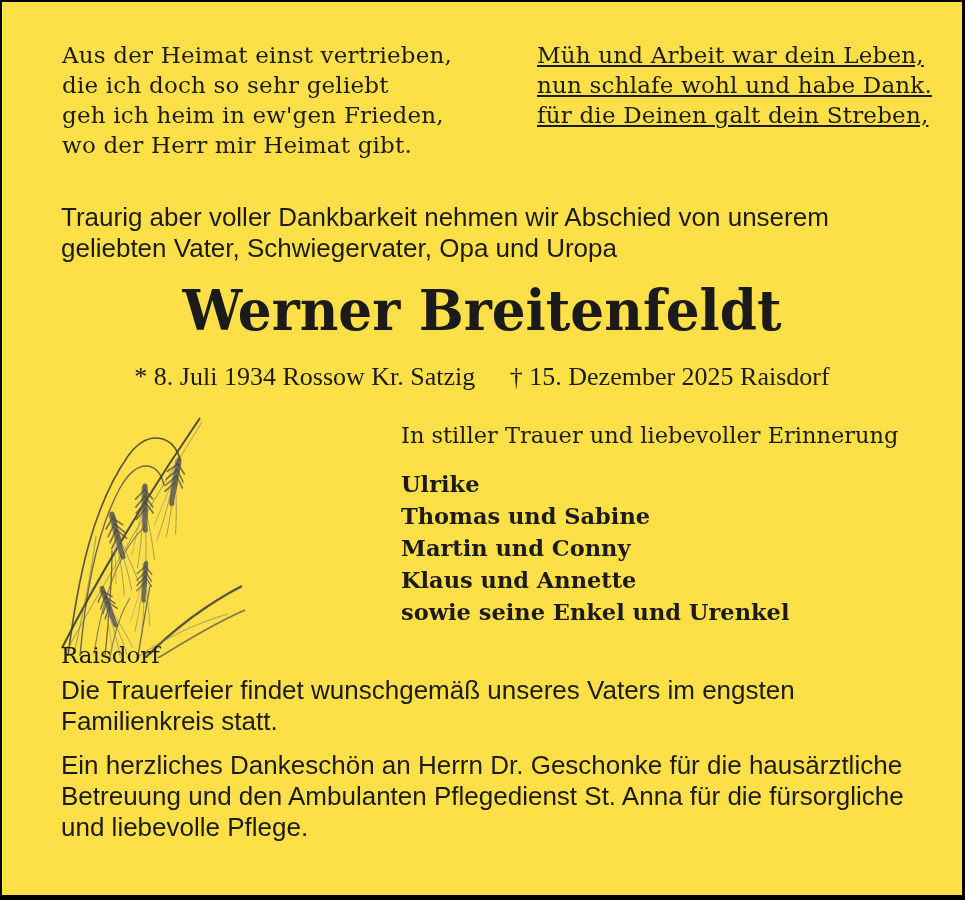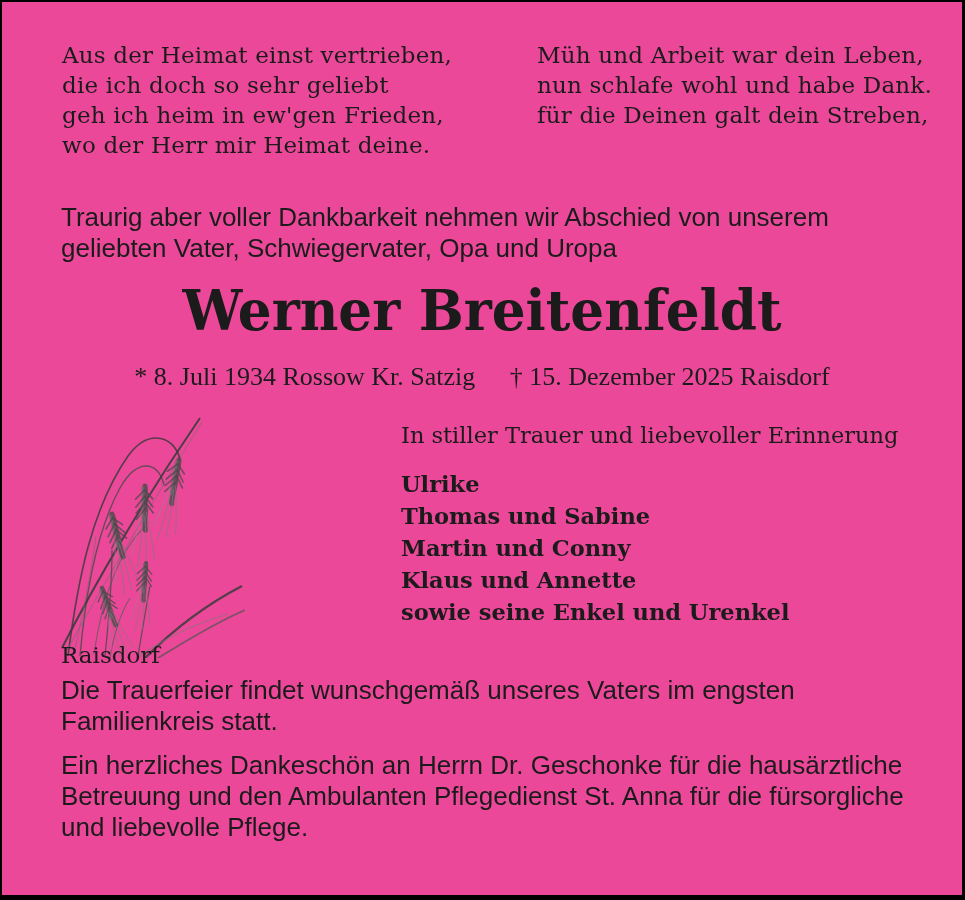--- a/index.html
+++ b/index.html
@@ -6,38 +6,38 @@
     margin: 0;
     padding: 0;
     background: #ffffff;
     font-family: "DejaVu Serif", serif;
   }
   .notice {
     position: relative;
     width: 965px;
     height: 900px;
     box-sizing: border-box;
-    background: #ec4899;
+    background: #fde047;
     border-style: solid;
     border-color: #000000;
     border-width: 2px 3px 5px 2px;
     color: #1b1b1b;
     overflow: hidden;
   }
   
   .poem {
     position: absolute;
     top: 38px;
     font-size: 23px;
     line-height: 30px;
     letter-spacing: 0.2px;
     white-space: nowrap;
   }
   .poem-left  { left: 60px; }
-  .poem-right { left: 535px; }
+  .poem-right { left: 535px; text-decoration: underline; }
 
   
   .condensed {
     font-family: Liberation Sans, sans-serif;
     font-size: 26px;
     line-height: 31px;
     white-space: nowrap;
   }
   .announcement {
     position: absolute;
@@ -115,21 +115,21 @@
 </style>
 </head>
 <body>
 
 <div class="notice">
 
   <div class="poem poem-left">
     <div>Aus der Heimat einst vertrieben,</div>
     <div>die ich doch so sehr geliebt</div>
     <div>geh ich heim in ew'gen Frieden,</div>
-    <div>wo der Herr mir Heimat deine.</div>
+    <div>wo der Herr mir Heimat gibt.</div>
   </div>
 
   <div class="poem poem-right">
     <div>Müh und Arbeit war dein Leben,</div>
     <div>nun schlafe wohl und habe Dank.</div>
     <div>für die Deinen galt dein Streben,</div>
   </div>
 
   <div class="announcement condensed">
     <div>Traurig aber voller Dankbarkeit nehmen wir Abschied von unserem</div>

